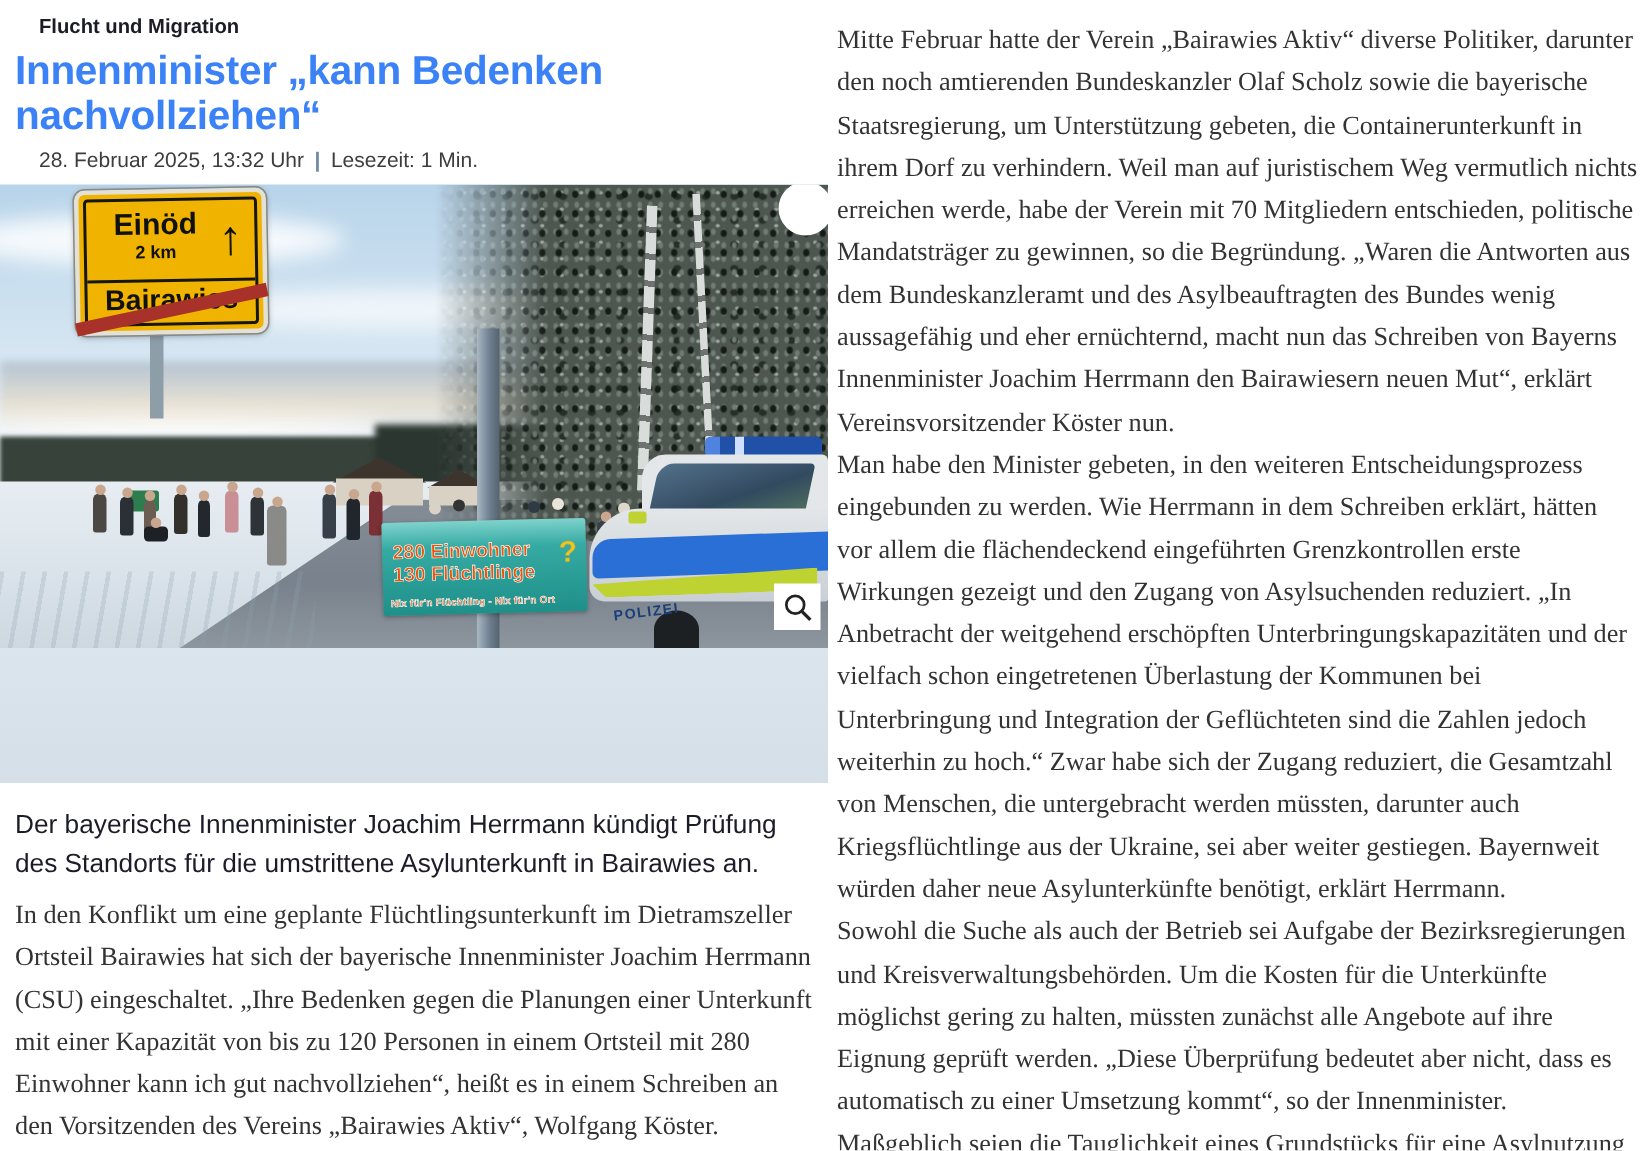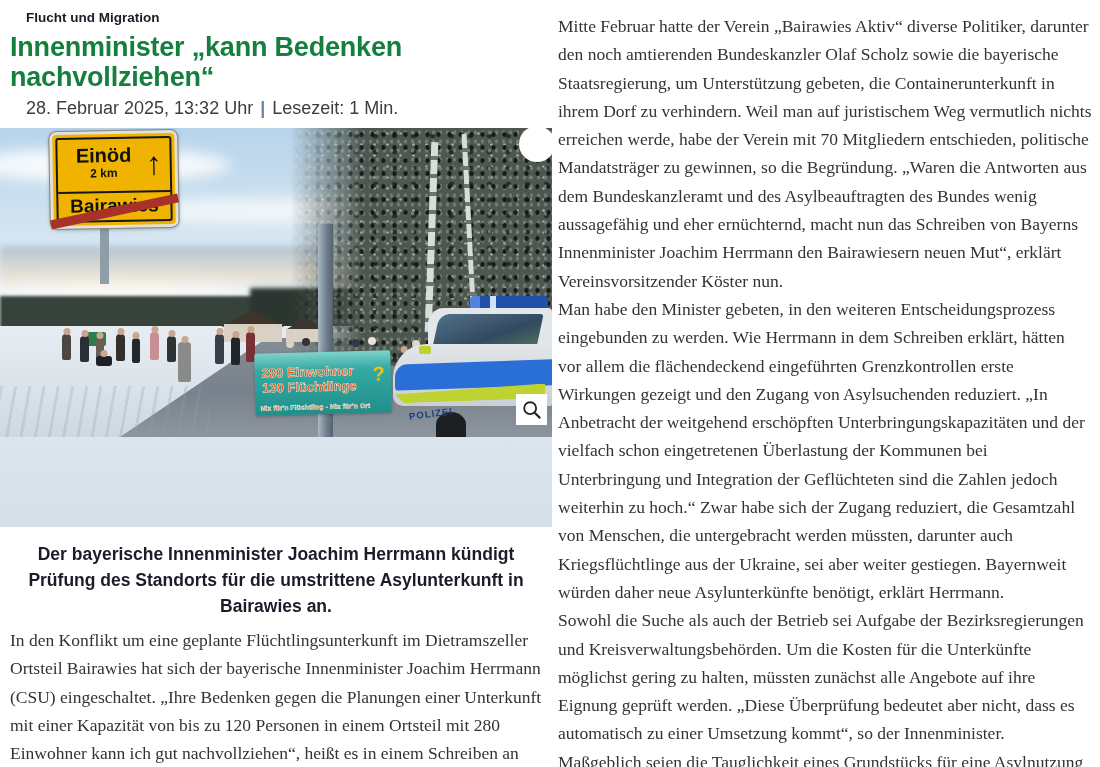--- a/index.html
+++ b/index.html
@@ -2,22 +2,22 @@
 <html lang="de"><head>
 <meta charset="utf-8">
 <style>
   html,body{margin:0;padding:0;background:#fff;}
   .page{position:relative;width:1100px;height:767px;overflow:hidden;background:#fff;
         font-family:"Liberation Sans",sans-serif;color:#333;}
   
   .left-col{position:absolute;left:0;top:0;width:552px;}
   .pad{margin-left:26px;margin-right:8px;}
   .category{font-size:13.5px;font-weight:bold;color:#1c1c26;margin-top:10px;}
-  h1.headline{font-size:27px;line-height:30px;font-weight:800;color:#15803d;margin:7px 10px 6px 10px;letter-spacing:-0.2px;}
-  .meta{font-size:18px;color:#3d3d3d;margin-bottom:9px;}
+  h1.headline{font-size:27px;line-height:30px;font-weight:800;color:#3b82f6;margin:7px 10px 6px 10px;letter-spacing:-0.2px;}
+  .meta{font-size:14px;color:#3d3d3d;margin-bottom:9px;}
   .meta .sep{color:#6c87a8;margin:0 7px;font-weight:bold;}
   
   .photo{position:relative;width:552px;height:399px;overflow:hidden;
          background:linear-gradient(180deg,#b8d4ea 0%,#cfe2f0 22%,#e9f1f7 48%,#dfe9f1 62%,#d5dfe8 100%);}
   .cloud{position:absolute;background:#fff;border-radius:50%;filter:blur(7px);opacity:.85;}
   .duskband{position:absolute;left:0;top:118px;width:360px;height:48px;
             background:linear-gradient(180deg,rgba(120,130,150,.35),rgba(236,214,180,.5) 60%,rgba(255,255,255,0));filter:blur(3px);}
   .forest{position:absolute;left:0;top:168px;width:330px;height:36px;background:#36423a;filter:blur(1.5px);
           border-radius:0 0 0 0;}
   .forest2{position:absolute;left:250px;top:160px;width:140px;height:44px;background:#2c3630;filter:blur(2px);}
@@ -88,21 +88,21 @@
                clip-path:polygon(0 40%,100% 0,100% 100%,6% 100%);}
   .polizei{position:absolute;left:16px;top:114px;font-size:9.5px;font-weight:bold;color:#1b3e7a;
            transform:rotate(-7deg);letter-spacing:1px;}
   .wheel{position:absolute;left:43px;top:118px;width:30px;height:25px;background:#1d2023;border-radius:50% 50% 0 0;}
   .mirror{position:absolute;left:26px;top:52px;width:12px;height:8px;background:#bed231;border-radius:2px;}
   .photo-dot{position:absolute;left:519px;top:-2px;width:36px;height:36px;border-radius:50%;background:#fff;}
   .zoom-btn{position:absolute;left:516px;top:266px;width:31px;height:31px;background:#fff;border:none;
             display:flex;align-items:center;justify-content:center;cursor:pointer;padding:0;}
   
   .caption{font-size:13.5px;line-height:19.5px;color:#565656;margin:8px 10px 0 10px;}
-  .lead{font-size:17.5px;font-weight:bold;line-height:26px;color:#1c1c28;margin:14px 10px 0 10px;text-align:center;}
+  .lead{font-size:17.5px;font-weight:normal;line-height:26px;color:#1c1c28;margin:14px 10px 0 10px;}
   .byline{font-family:"Liberation Serif",serif;font-style:italic;font-size:18px;color:#2f2f2f;margin:11px 10px 0 10px;}
   .bodytext{font-family:"Liberation Serif",serif;font-size:17.5px;line-height:28.3px;color:#333;
             hyphens:auto;-webkit-hyphens:auto;}
   .left-col .bodytext{margin:7px 10px 0 10px;}
   .bodytext p{margin:0;}
   
   .right-col{position:absolute;left:558px;top:12px;width:534px;}
   h2.subhead{font-family:"Liberation Sans",sans-serif;font-size:19px;color:#16161f;margin:4px 0 2px 0;font-weight:800;}
 </style>
 </head>

